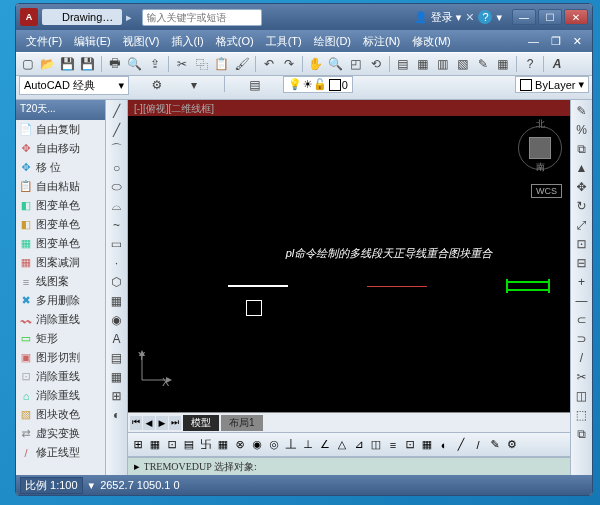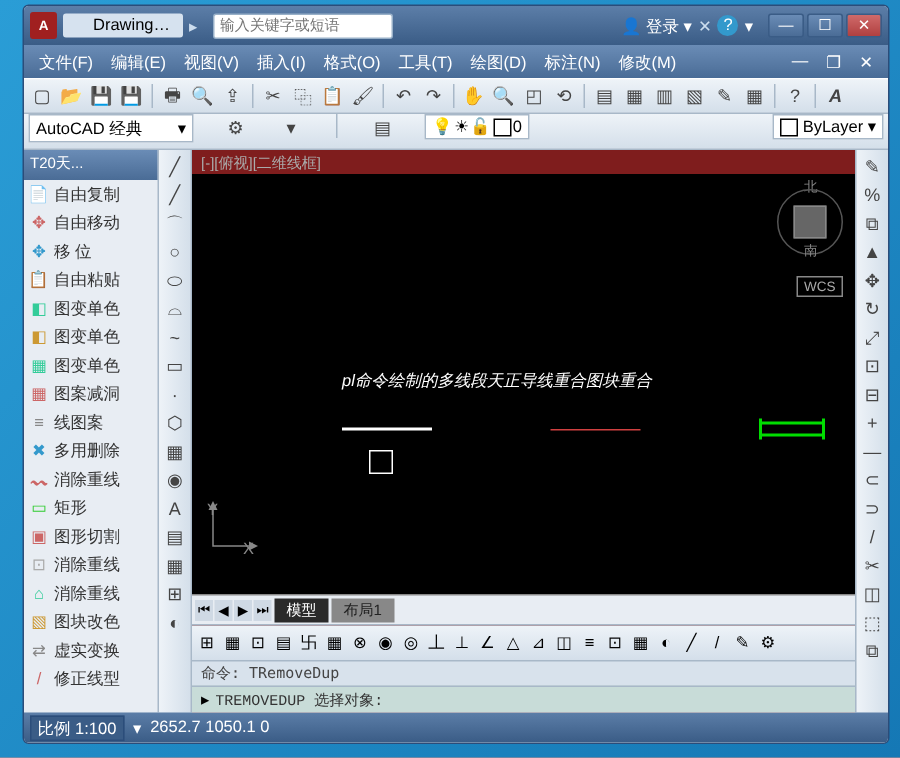--- a/index.html
+++ b/index.html
@@ -37,42 +37,42 @@
 .canvas-wrap{flex:1;display:flex;flex-direction:column;background:#7f1d1d;position:relative}
 .canvas-header{height:16px;color:#aaa;font-size:10px;padding:2px 6px}
 .canvas{flex:1;position:relative;background:#000}
 .viewcube{position:absolute;right:8px;top:4px;width:44px;height:60px}
 .viewcube .ring{position:absolute;width:44px;height:44px;border:1px solid #555;border-radius:50%;top:6px}
 .viewcube .cube{position:absolute;width:22px;height:22px;background:#666;border:1px solid #888;top:17px;left:11px}
 .viewcube .n{position:absolute;top:-2px;left:18px;color:#888;font-size:9px}
 .viewcube .s{position:absolute;bottom:6px;left:18px;color:#888;font-size:9px}
 .wcs{position:absolute;right:8px;top:68px;border:1px solid #888;color:#aaa;font-size:9px;padding:1px 4px}
 .drawings{position:absolute;top:130px;left:100px;right:20px;color:#fff;font-style:italic}
-.drawings .labels{display:flex;justify-content:flex-start;font-size:13px}
+.drawings .labels{display:flex;justify-content:center;font-size:13px}
 .drawings .shapes{display:flex;justify-content:space-between;margin-top:18px;align-items:center}
 .line1{width:60px;height:0;border-top:2px solid #fff}
 .line2{width:60px;height:0;border-top:1px solid #d04040}
 .block{width:44px;height:14px;border-left:2px solid #0d0;border-right:2px solid #0d0;position:relative}
 .block::before,.block::after{content:"";position:absolute;left:-2px;right:-2px;height:0;border-top:2px solid #0d0}
 .block::before{top:2px}.block::after{bottom:2px}
 .sq{position:absolute;left:118px;top:184px;width:16px;height:16px;border:1px solid #fff}
 .ucs{position:absolute;left:8px;bottom:26px;color:#888;font-size:10px}
 .ucs .y{position:absolute;bottom:24px;left:2px}
 .ucs .x{position:absolute;bottom:-2px;left:26px}
 .ucs svg{display:block}
 .tabstrip{height:20px;background:#e8edf3;display:flex;align-items:center;border-top:1px solid #888;gap:2px;padding:0 2px}
 .tabstrip .nav{display:flex;gap:1px}
 .tabstrip .nav span{width:12px;height:14px;background:#cfd9e4;display:flex;align-items:center;justify-content:center;font-size:9px}
 .tab{background:#2a2a2a;color:#fff;padding:1px 8px;font-size:10px}
 .tab.inactive{background:#888;color:#222}
 .statusbar{height:24px;background:linear-gradient(#eef3f8,#d4dfea);display:flex;align-items:center;padding:0 3px;gap:3px;border-top:1px solid #a8b8c8;overflow:hidden}
 .cmdarea{background:#d8e2ec;border-top:1px solid #a8b8c8}
 .cmdline{font-family:Consolas,monospace;font-size:10px;color:#444;padding:1px 6px}
 .cmdinput{display:flex;align-items:center;background:#c8dcd8;border-top:1px solid #a8b8c8;padding:2px 6px;gap:4px}
-.cmdinput input{flex:1;background:transparent;border:none;font-family:Liberation Mono, monospace;font-size:10px;color:#333;outline:none}
+.cmdinput input{flex:1;background:transparent;border:none;font-family:Liberation Serif, serif;font-size:10px;color:#333;outline:none}
 .right-strip{width:22px;background:linear-gradient(90deg,#eef3f8,#d4dfea);border-left:1px solid #a8b8c8;display:flex;flex-direction:column;align-items:center;padding:2px 0;gap:1px;overflow:hidden}
 .bottom-status{height:20px;background:linear-gradient(#5c7ea8,#3a5c86);display:flex;align-items:center;color:#fff;padding:0 4px;gap:6px;font-size:10px}
 .bottom-status .scale{background:#3a5c86;border:1px solid #2b4d7a;padding:0 4px}
 .st-ic{width:14px;height:14px;display:flex;align-items:center;justify-content:center;font-size:11px}
 </style>
 </head>
 <body>
 
 <div class="win">
 
@@ -334,21 +334,20 @@
           <div class="st-ic">≡</div>
           <div class="st-ic">⊡</div>
           <div class="st-ic">▦</div>
           <div class="st-ic">◐</div>
           <div class="st-ic">╱</div>
           <div class="st-ic">/</div>
           <div class="st-ic">✎</div>
           <div class="st-ic">⚙</div>
         </div>
       <div class="cmdarea">
-        <div class="cmdline">命令: TRemoveDup</div>
         <div class="cmdinput">
           <span>▸</span>
           <input value="TREMOVEDUP 选择对象:" style="">
         </div>
       </div>
     </div>
 
     <div class="right-strip" id="modcol">
         <div class="tbtn">✎</div>
         <div class="tbtn">%</div>

